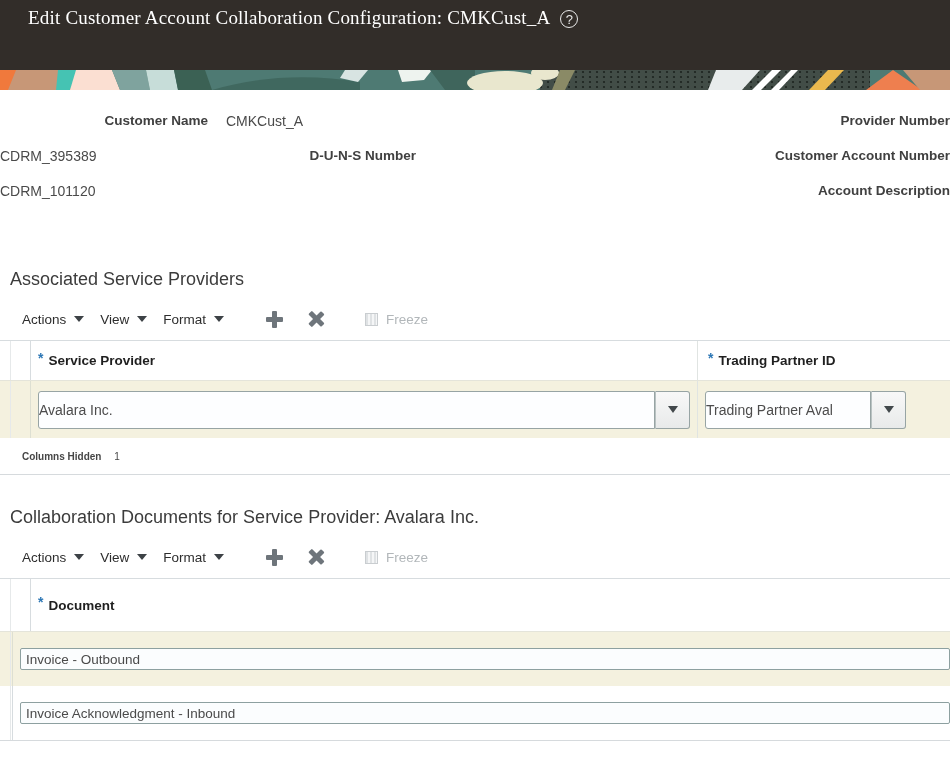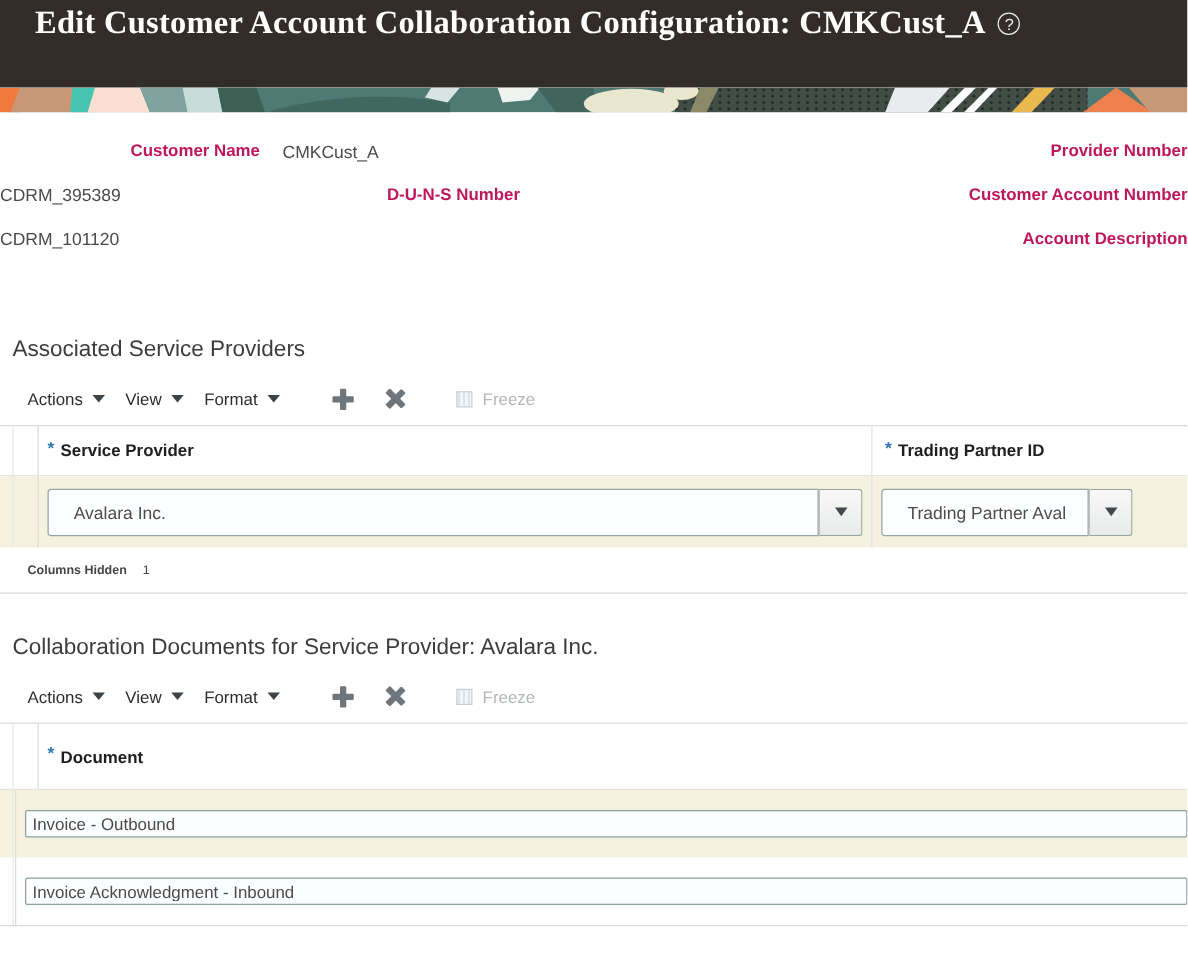--- a/index.html
+++ b/index.html
@@ -6,41 +6,41 @@
   html,body { margin:0; padding:0; }
   body {
     width:950px; height:767px; overflow:hidden; background:#ffffff;
     font-family:"Liberation Sans", sans-serif;
   }
 
   
   .app-header { height:70px; background:#322d29; padding:2px 0 0 28px; }
   .app-title-row { display:flex; align-items:center; gap:10px; height:32px; }
   .app-title {
-    font-family:"Liberation Serif", serif; font-size:26px; color:#ffffff;
-    white-space:nowrap; letter-spacing:0.2px;font-weight:bold;
+    font-family:"Liberation Serif", serif; font-size:19px; color:#ffffff;
+    white-space:nowrap; letter-spacing:0.2px;
   }
   .help-icon {
     width:18px; height:18px; border:1.5px solid #e9e9e9; border-radius:50%;
     display:inline-flex; align-items:center; justify-content:center;
     color:#e9e9e9; font-size:13px; line-height:1; margin-top:2px; cursor:pointer;
     flex:0 0 auto;
   }
 
   
   .banner { height:20px; overflow:hidden; line-height:0; }
 
   
   .form-grid {
     display:grid; grid-template-columns:208px 190px 229px auto;
     column-gap:18px; margin-top:13px;
   }
   .form-grid > div { height:35px; display:flex; align-items:center; }
   .f-label { justify-content:flex-end; text-align:right;
-    font-weight:bold; font-size:13.5px; color:#be185d; }
+    font-weight:bold; font-size:13.5px; color:#404040; }
   .f-value { font-size:14px; color:#4a4a4a; }
 
   
   .section-heading {
     font-size:18px; font-weight:normal; color:#3c3c3c;
     margin:24px 0 0 10px; line-height:24px;
   }
   .section-heading.second { margin-top:30px; }
 
   
@@ -82,21 +82,21 @@
   .trow.sp-row { height:57px; }
   .trow.doc-row { height:54px; }
   .trow.selected { background:#f4f1df; }
   .trow.selected .gutter { border-right-color:#dddfd2; }
   .td { display:flex; align-items:center; align-self:stretch; padding-left:7px; }
 
   
   .combo { display:flex; height:38px; }
   .combo-input {
     background:#fdfeff; border:1px solid #97a4a4; border-radius:3px 0 0 3px;
-    display:flex; align-items:center; padding:0 20px; font-size:14px; color:#4c4c4c;
+    display:flex; align-items:center; padding:0 0; font-size:14px; color:#4c4c4c;
     overflow:hidden; white-space:nowrap;
   }
   .combo-btn {
     width:35px; background:linear-gradient(#f8f8f8,#e8eaea);
     border:1px solid #97a4a4; border-left:1px solid #b9c2c2;
     border-radius:0 3px 3px 0; display:flex; align-items:center; justify-content:center;
     cursor:pointer;
   }
   .combo-caret { width:0; height:0; border-left:5px solid transparent;
     border-right:5px solid transparent; border-top:7px solid #42484b; }

